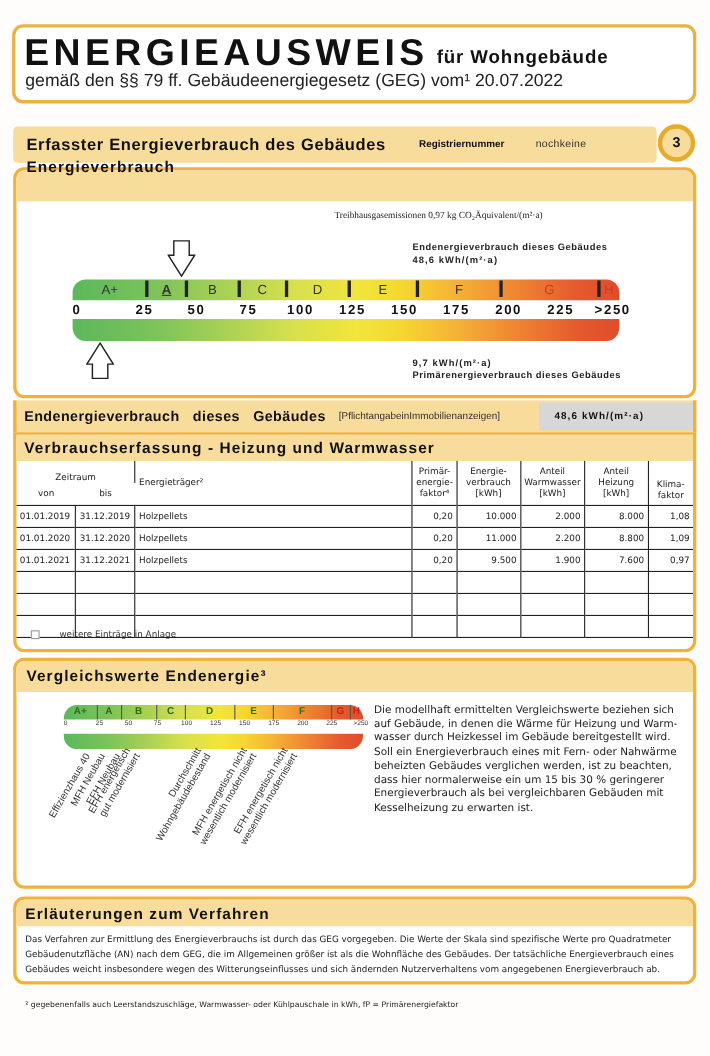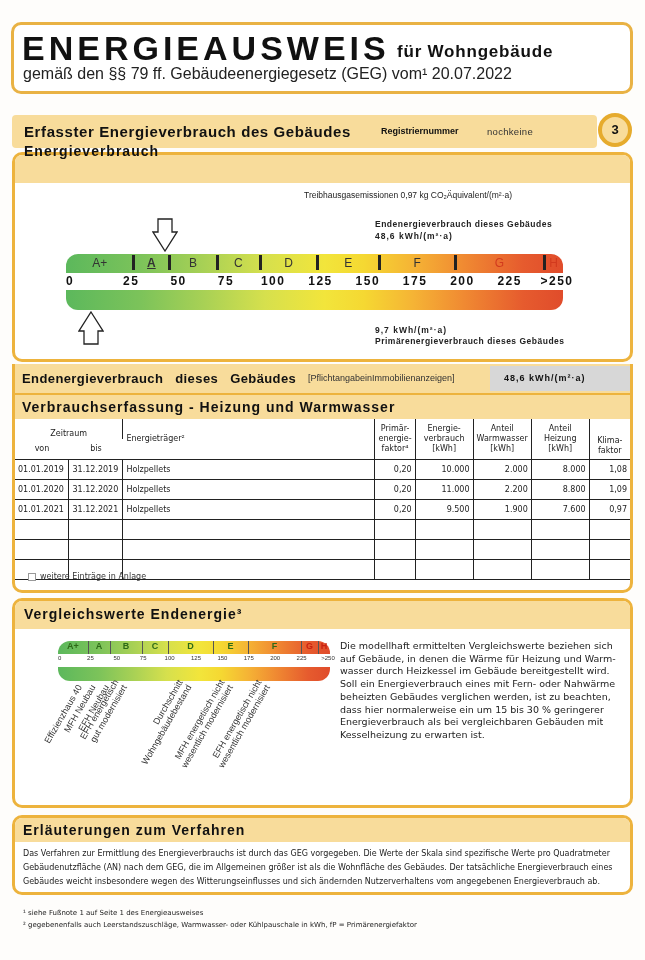--- a/index.html
+++ b/index.html
@@ -19,21 +19,21 @@
   #sec-bar { left: 12px; top: 115px; width: 585px; height: 33px; background: #f8dc9b; border-radius: 4px; }
   #sec-title { left: 24px; top: 123px; font-size: 15px; font-weight: bold; letter-spacing: 0.6px; }
   #reg-label { left: 381px; top: 126px; font-size: 9px; font-weight: bold; }
   #reg-value { left: 487px; top: 126px; font-size: 9.5px; color:#333; letter-spacing: 0.3px; }
   #page-num { left: 598px; top: 113px; width: 34px; height: 34px; border: 4px solid #e6ab2d; border-radius: 50%; background: #f8dc9b; font-size: 13px; font-weight: bold; text-align:center; line-height: 26px; }
 
   
   #ev-frame { left: 12px; top: 152px; width: 621px; height: 210px; }
   #ev-hdr { left: 15px; top: 155px; width: 615px; height: 28px; border-radius: 7px 7px 0 0; }
   #ev-title { left: 24px; top: 143px; font-size: 14px; font-weight: bold; letter-spacing: 1px; }
-  #co2 { left: 304px; top: 190px; font-size: 8.5px; color:#222; }
+  #co2 { left: 304px; top: 190px; font-size: 8.5px; color:#222;font-family:Liberation Serif, serif; }
   #end-label { left: 375px; top: 219px; font-size: 8.5px; font-weight: bold; letter-spacing: 0.5px; color:#222; }
   #end-value { left: 375px; top: 231px; font-size: 8.5px; font-weight: bold; letter-spacing: 1px; color:#222; }
   #prim-value { left: 375px; top: 325px; font-size: 8.5px; font-weight: bold; letter-spacing: 1px; color:#222; }
   #prim-label { left: 375px; top: 336px; font-size: 8.5px; font-weight: bold; letter-spacing: 0.5px; color:#222; }
 
   .scale-top { border-radius: 12px 12px 0 0; }
   .scale-bot { border-radius: 0 0 12px 12px; }
   .grad { background: linear-gradient(to right, #5cb85c 0%, #7cc35a 15%, #a9d155 28%, #d6e04d 40%, #f2e53b 52%, #f5d832 60%, #f5b335 70%, #f08a32 80%, #e65b2e 92%, #e04c2b 100%); }
 
   
@@ -57,21 +57,21 @@
   table#vtab { position:absolute; left: 15px; top: 419px; width: 615px; border-collapse: collapse; font-family: "DejaVu Sans", sans-serif; font-size: 8px; color:#222; }
   #vtab td, #vtab th { border-right: 1px solid #222; height: 20px; padding: 0 3px; font-weight: normal; }
   #vtab tr.row td { border-top: 1px solid #222; }
   #vtab tr.last td { border-bottom: 1px solid #222; }
   #vtab td:last-child, #vtab th:last-child { border-right: none; }
   #vtab th { text-align: center; vertical-align: middle; line-height: 10px; }
   #vtab td.num { text-align: right; }
   #vtab thead tr.h1 th { height: 20px; }
   #vtab thead tr.h2 th { height: 20px; }
 
-  #more { left: 28px; top: 572px; font-size: 8px; color:#333; font-family: "DejaVu Sans", sans-serif; display:flex; align-items:center; gap:4px; }
+  #more { left: 28px; top: 572px; font-size: 8px; color:#333; font-family: "DejaVu Sans", sans-serif; display:flex; align-items:center; gap:18px; }
   #more .cb { width: 8px; height: 8px; border: 1px solid #999; background:#fff; }
 
   
   #er-frame { left: 12px; top: 815px; width: 621px; height: 80px; }
   #er-hdr { left: 15px; top: 818px; width: 615px; height: 24px; border-radius: 7px 7px 0 0; }
   #er-title { left: 23px; top: 822px; font-size: 14px; font-weight: bold; letter-spacing: 1px; }
   #er-text { left: 23px; top: 847px; width: 600px; font-size: 8px; line-height: 14px; color:#222; font-family: "DejaVu Sans", sans-serif; }
 
   #footnotes { left: 23px; top: 908px; font-size: 7px; line-height: 11.5px; color:#222; font-family: "DejaVu Sans", sans-serif; }
 
@@ -324,15 +324,14 @@
     </div>
   </div>
 <div id="vg-text" class="abs">Die modellhaft ermittelten Vergleichswerte beziehen sich auf Gebäude, in denen die Wärme für Heizung und Warm-wasser durch Heizkessel im Gebäude bereitgestellt wird. Soll ein Energieverbrauch eines mit Fern- oder Nahwärme beheizten Gebäudes verglichen werden, ist zu beachten, dass hier normalerweise ein um 15 bis 30 % geringerer Energieverbrauch als bei vergleichbaren Gebäuden mit Kesselheizung zu erwarten ist.</div>
 
 <div id="er-frame" class="frame"></div>
 <div id="er-hdr" class="abs hdr"></div>
 <div id="er-title" class="abs">Erläuterungen zum Verfahren</div>
 <div id="er-text" class="abs">Das Verfahren zur Ermittlung des Energieverbrauchs ist durch das GEG vorgegeben. Die Werte der Skala sind spezifische Werte pro Quadratmeter Gebäudenutzfläche (AN) nach dem GEG, die im Allgemeinen größer ist als die Wohnfläche des Gebäudes. Der tatsächliche Energieverbrauch eines Gebäudes weicht insbesondere wegen des Witterungseinflusses und sich ändernden Nutzerverhaltens vom angegebenen Energieverbrauch ab.</div>
 
 <div id="footnotes" class="abs">
-  <div>¹ siehe Fußnote 1 auf Seite 1 des Energieausweises</div>
   <div>² gegebenenfalls auch Leerstandszuschläge, Warmwasser- oder Kühlpauschale in kWh, fP = Primärenergiefaktor</div>
 </div>
 
 </body></html>

